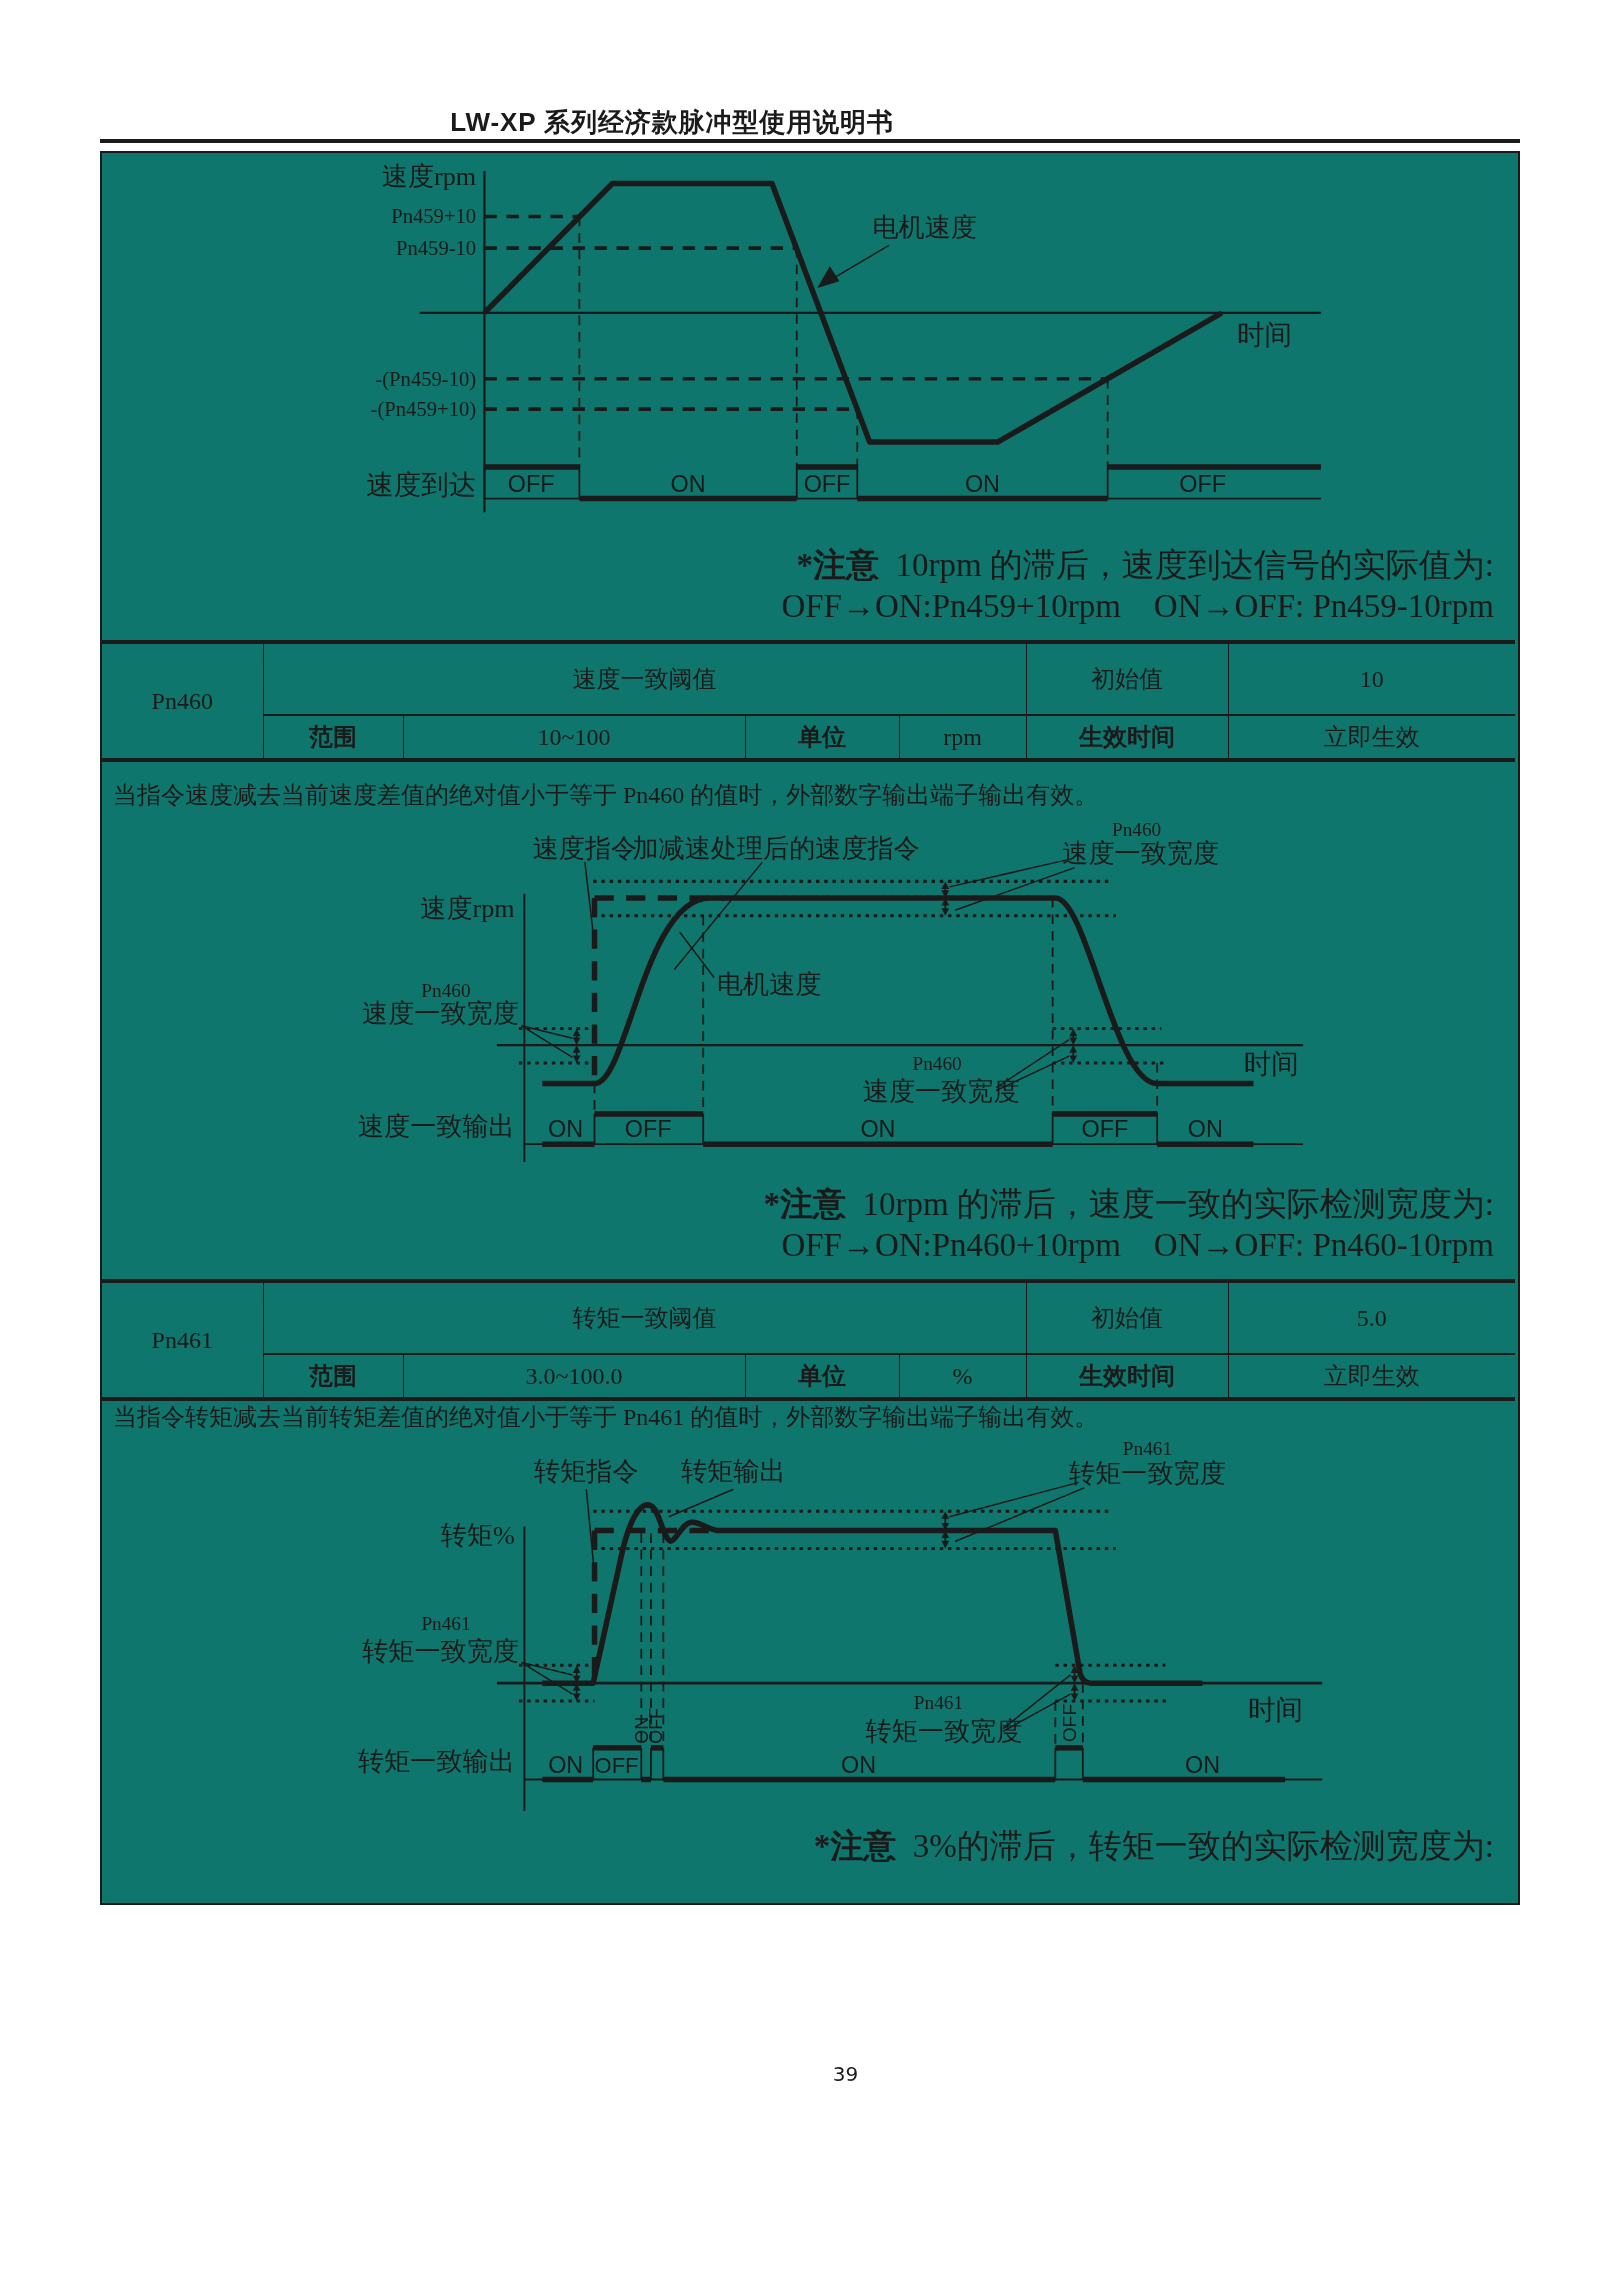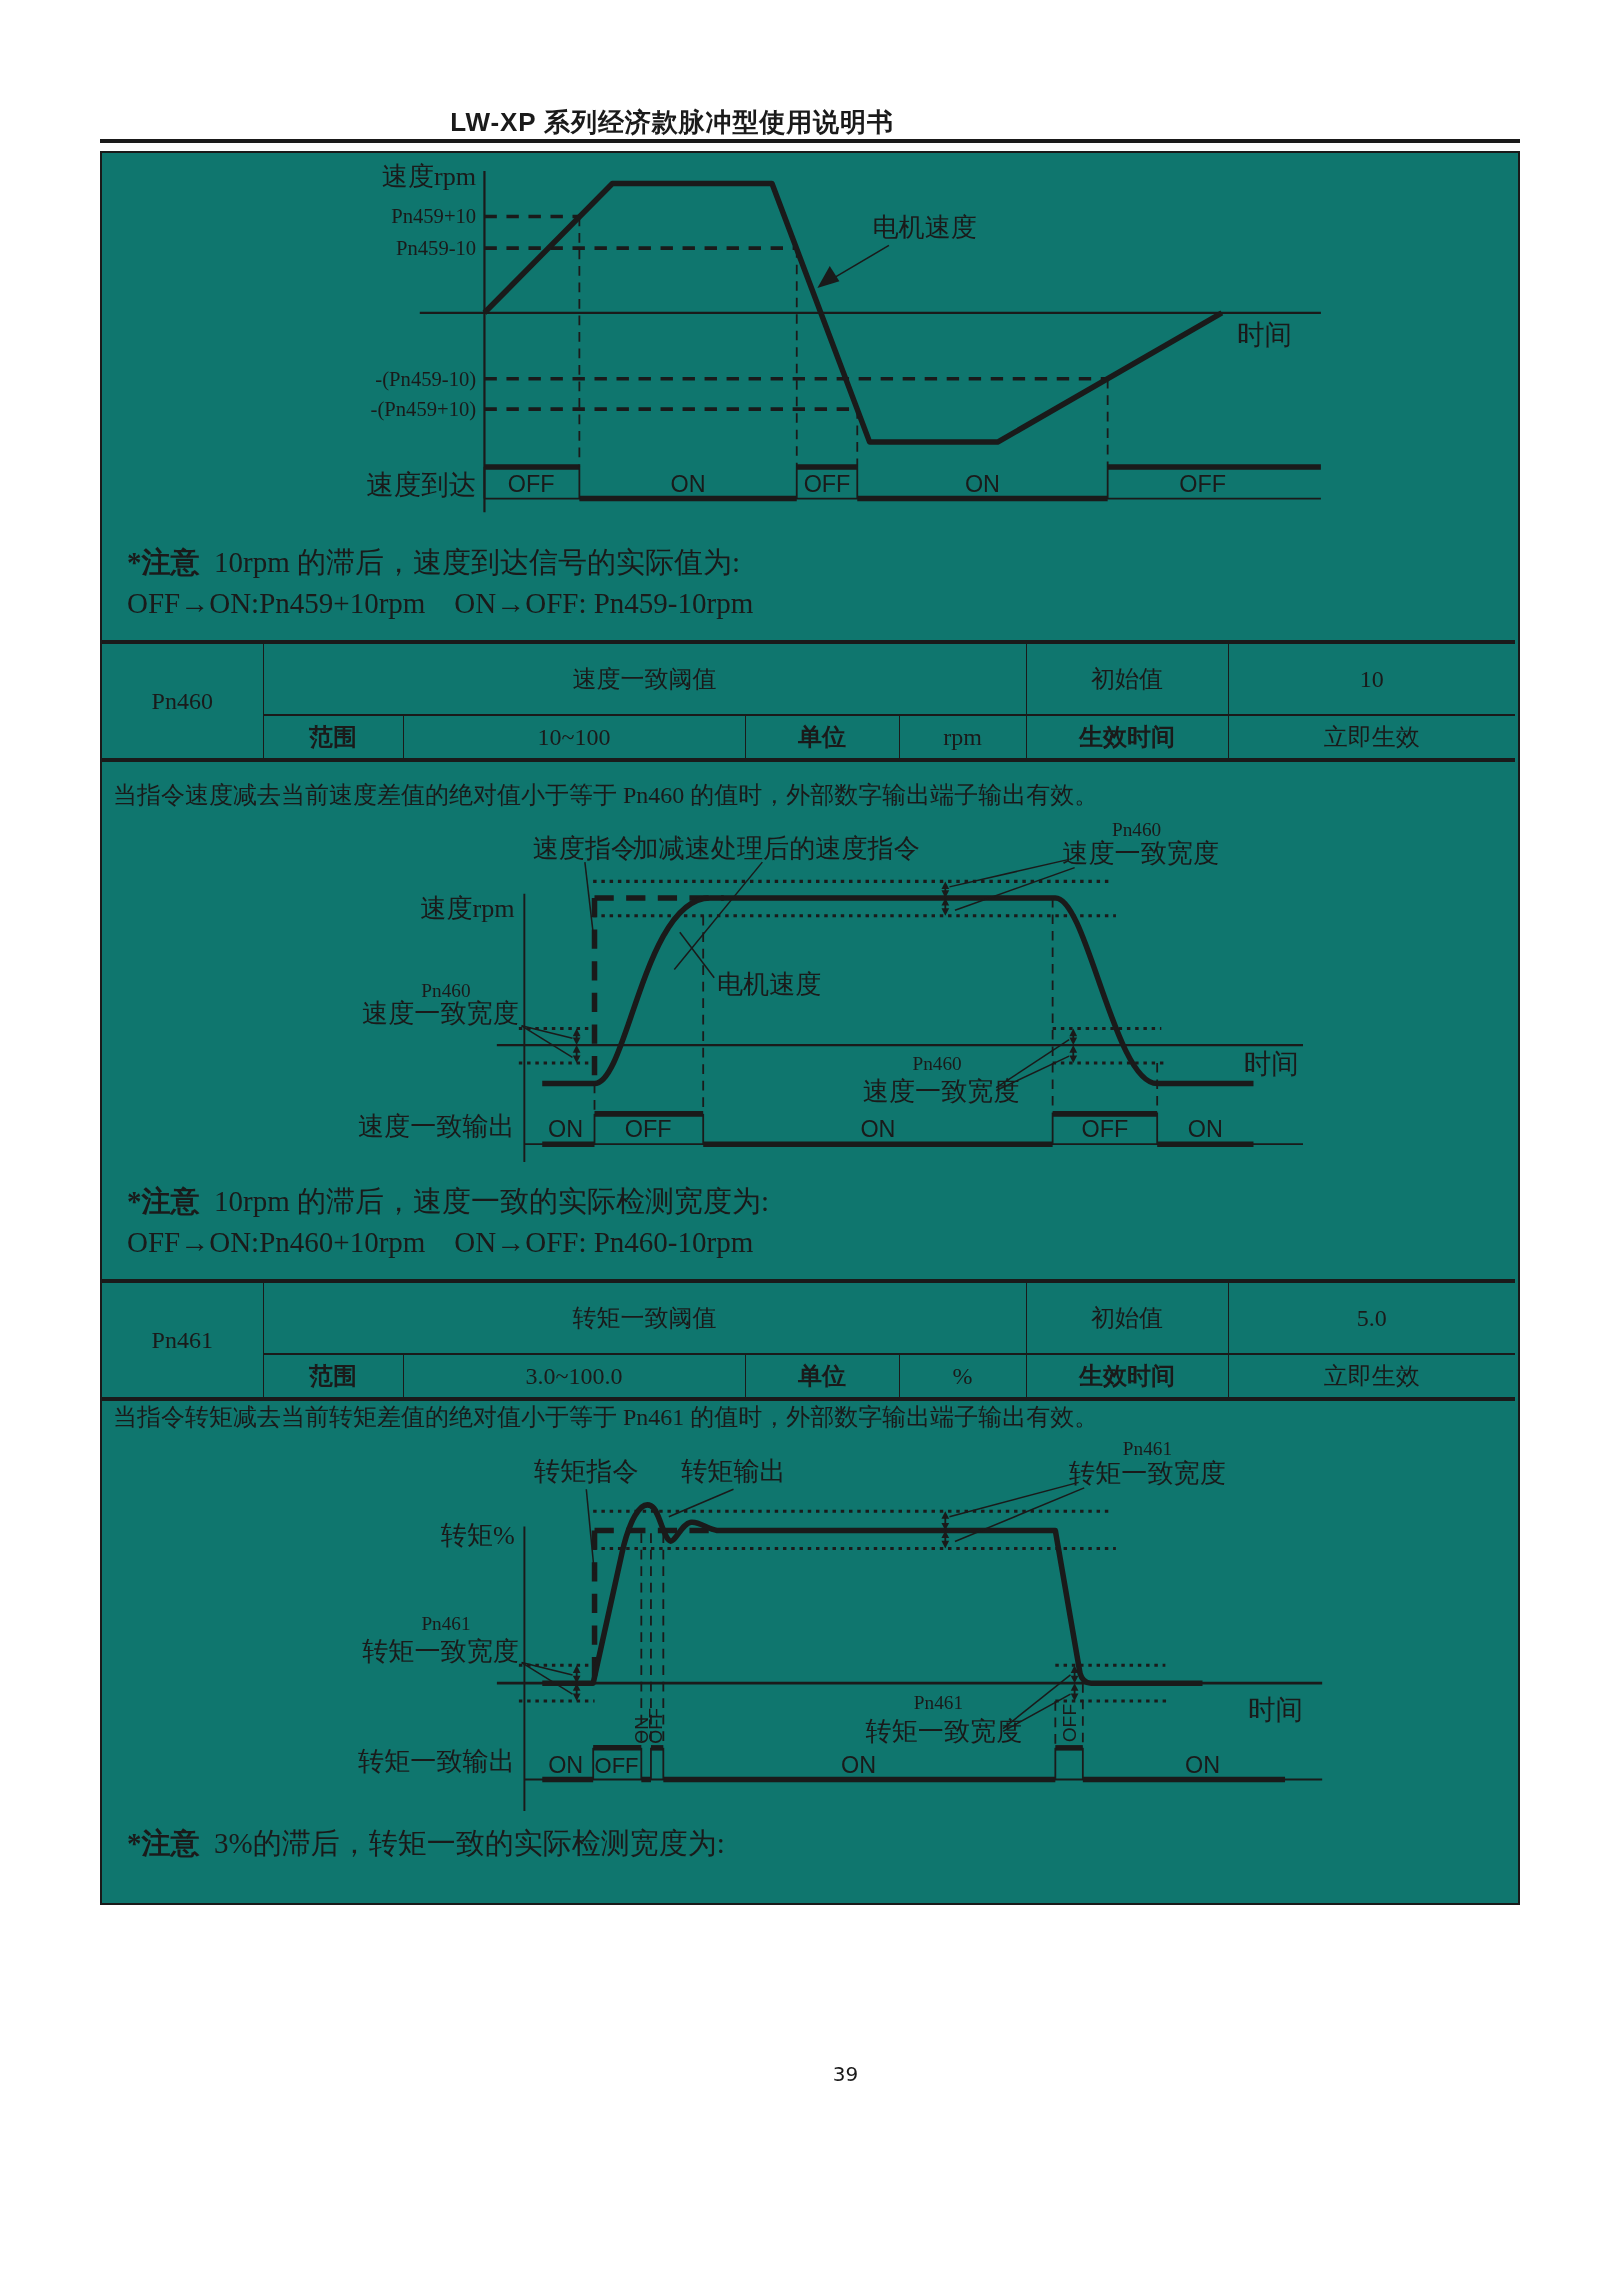--- a/index.html
+++ b/index.html
@@ -2,21 +2,21 @@
 <html style="font-size:7.3px"><head>
 <meta charset="utf-8">
 <style>
   html,body{margin:0;padding:0;background:#ffffff;}
   body{width:1619px;height:2284px;position:relative;font-family:"Liberation Serif",serif;color:#1a1a1a;}
   .abs{position:absolute;}
   #header-title{top:105px;left:0;width:1344px;text-align:center;font-family:"Liberation Sans",sans-serif;
     font-size:26px;font-weight:700;letter-spacing:0.9px;}
   #top-rule{top:139px;left:100px;width:1420px;height:4.1px;background:#1a1a1a;}
   #content-box{top:151px;left:100px;width:1416px;height:1750px;border:2.3px solid #1a1a1a;background:#0f766e;}
-  .note-line{left:25px;width:1375px;font-size:29px;white-space:nowrap;}
+  .note-line{left:17px;width:1375px;font-size:33px;white-space:nowrap;text-align:right;}
   .note-line b{font-weight:700;}
   .desc-line{left:11px;width:1389px;font-size:24px;white-space:nowrap;}
   table.ptable{border-collapse:collapse;table-layout:fixed;width:1413px;}
   table.ptable td{border:1.4px solid #1a1a1a;text-align:center;vertical-align:middle;
     font-size:24px;padding:0;overflow:hidden;}
   table.ptable{border-top:4.1px solid #1a1a1a;border-bottom:4.1px solid #1a1a1a;}
   table.ptable tr.r1 td{height:70px;}
   table.ptable tr.r2 td{height:42px;border-top:2.3px solid #1a1a1a;}
   td.bold{font-weight:700;}
   td.pcell{border-left:none !important;}

